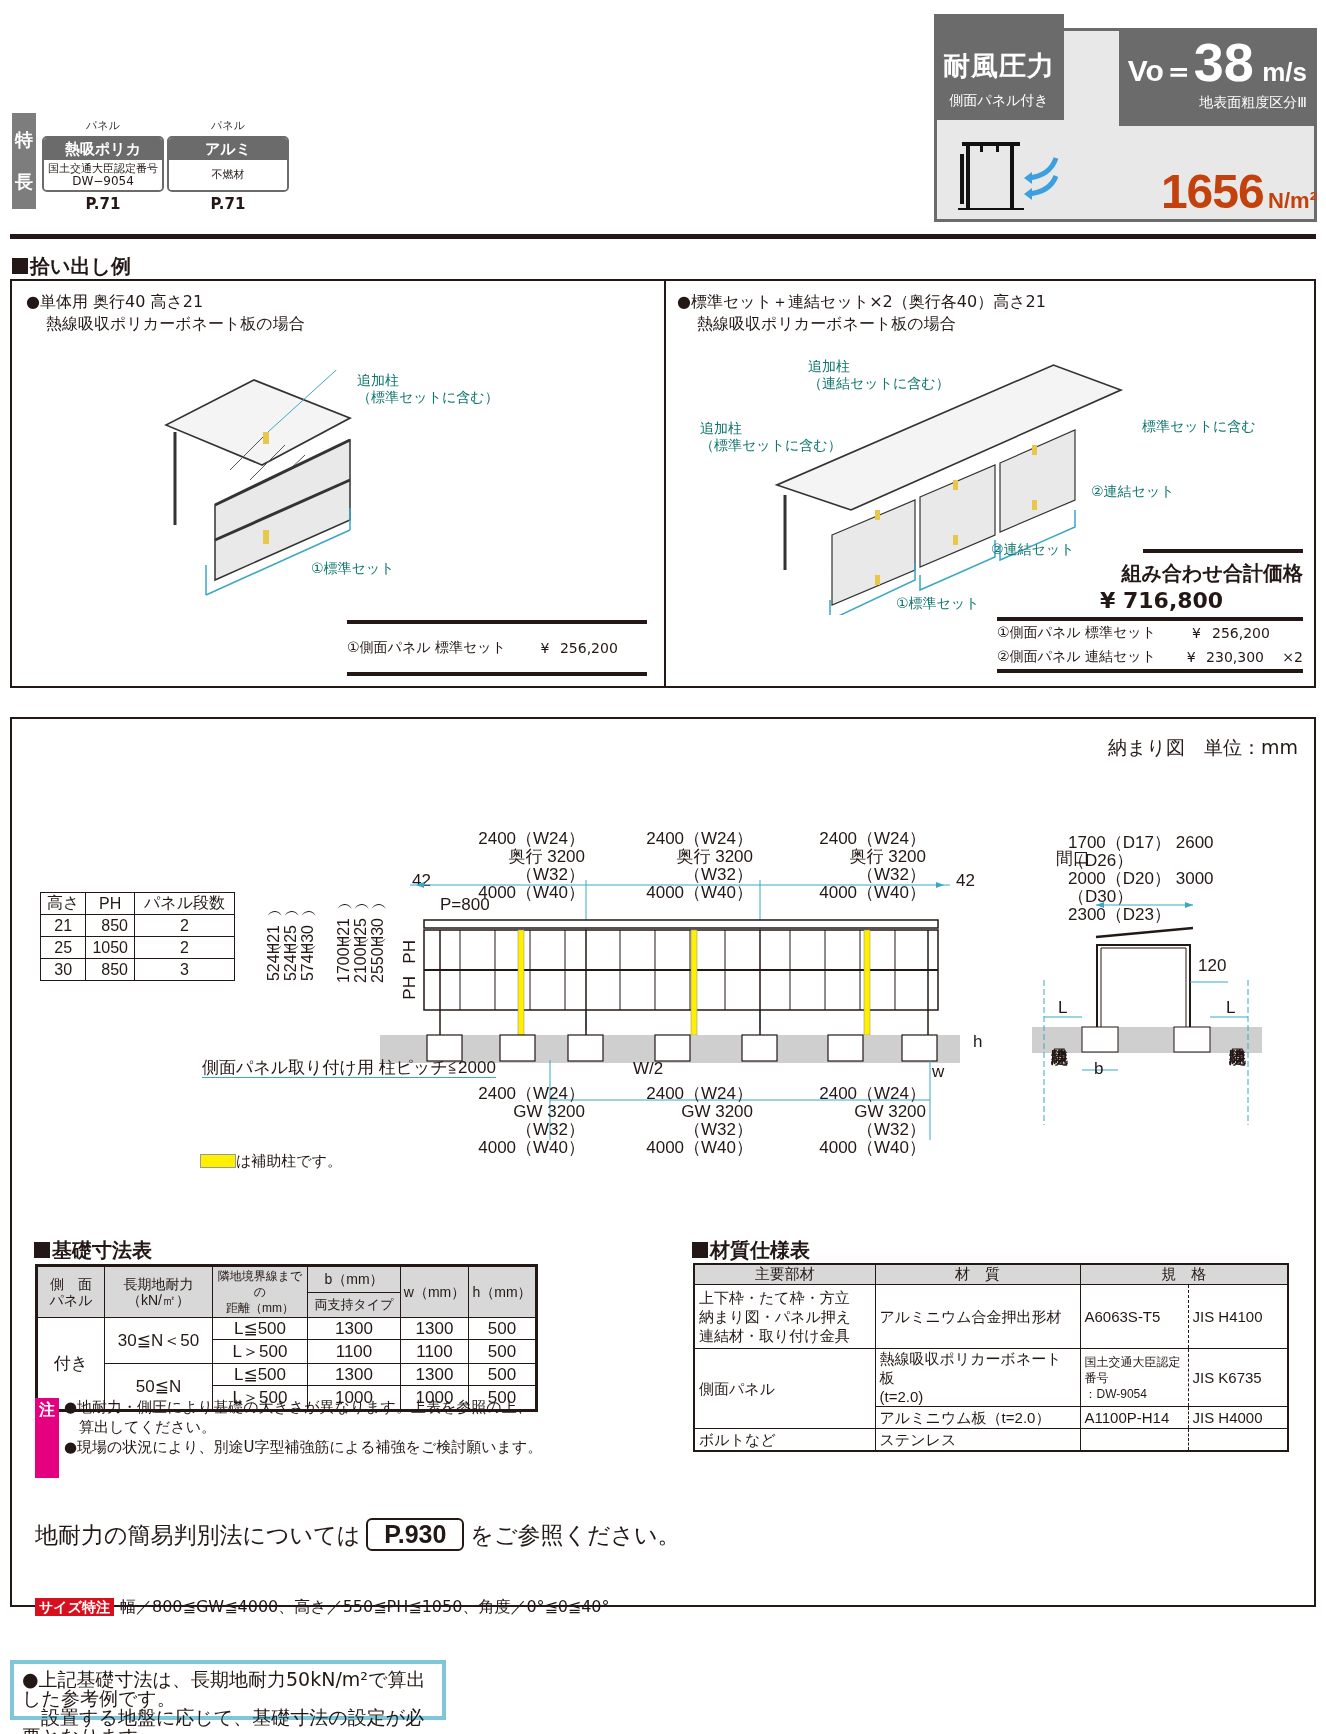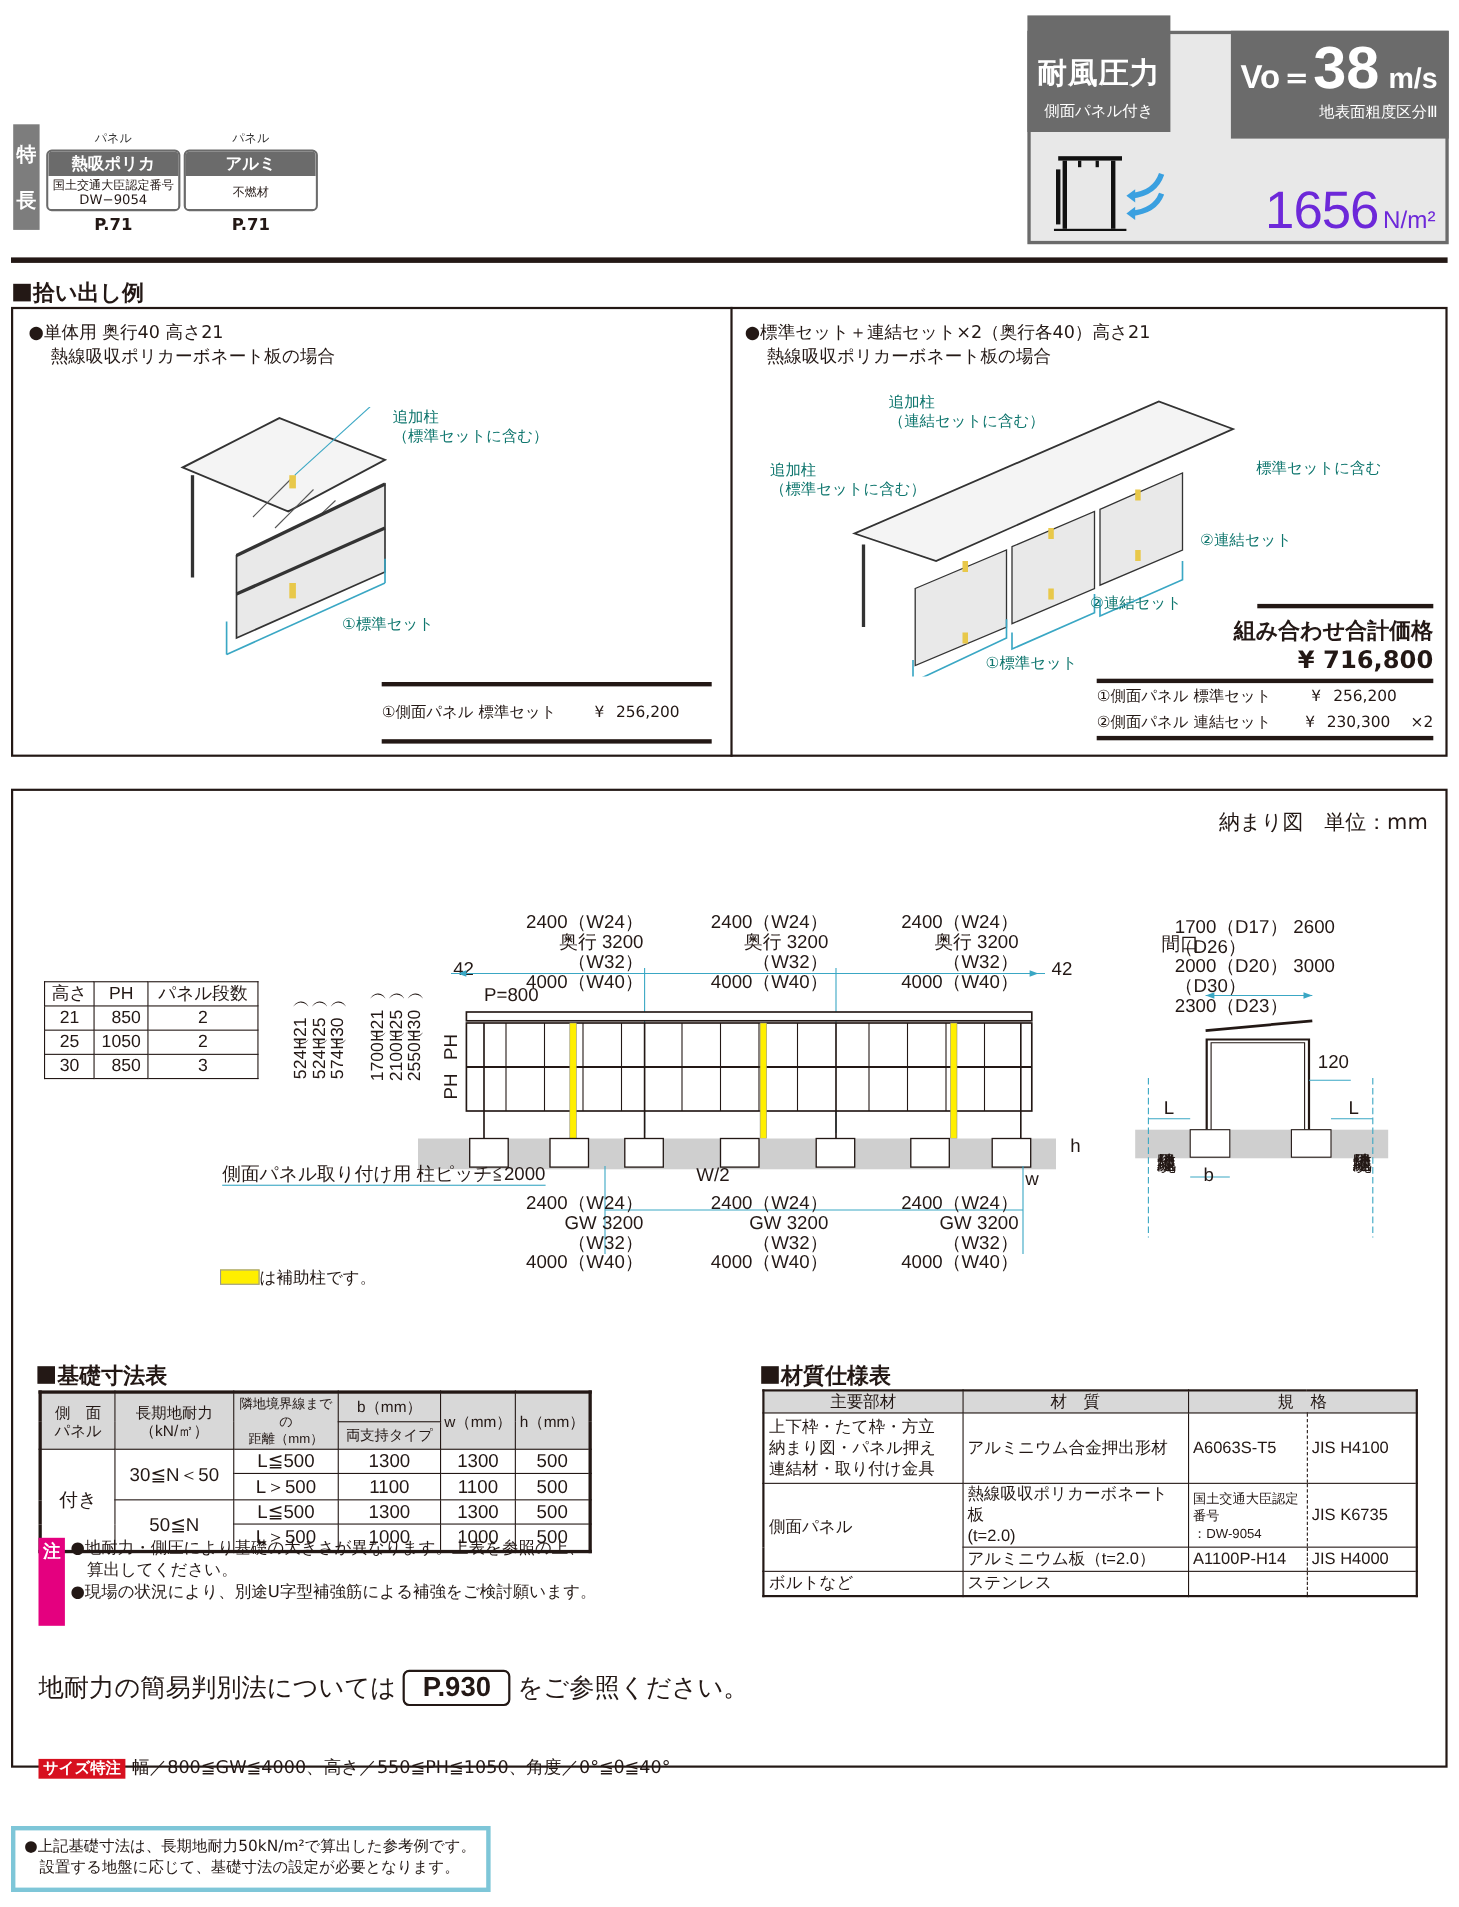--- a/index.html
+++ b/index.html
@@ -23,42 +23,42 @@
   .wind-wrap { left: 934px; top: 14px; width: 383px; height: 208px; }
   .wind-bg { left: 0; top: 14px; width: 383px; height: 194px; background: #e8e8e8; border: 3px solid #6b6b6b; }
   .wind-left { left: 0; top: 0; width: 130px; height: 106px; background: #6b6b6b; color: #fff; text-align: center; }
   .wind-left .t1 { font-size: 27px; font-weight: bold; margin-top: 34px; letter-spacing: 1px; }
   .wind-left .t2 { font-size: 14px; margin-top: 8px; }
   .wind-right { left: 185px; top: 14px; width: 198px; height: 98px; background: #6b6b6b; color: #fff; text-align: right; padding-right: 10px; }
   .wind-right .vo { font-size: 30px; font-weight: bold; margin-top: 10px; font-family: "Liberation Sans", sans-serif; }
   .wind-right .vo .big { font-size: 54px; line-height: 48px; }
   .wind-right .vo .unit { font-size: 26px; }
   .wind-right .sub { font-size: 14px; margin-top: 2px; }
-  .pressure { right: 12px; top: 150px; color: #6d28d9; font-family: "Liberation Sans", sans-serif; font-weight: normal; }
+  .pressure { right: 0; top: 150px; color: #c2410c; font-family: "Liberation Sans", sans-serif; font-weight: bold; }
   .pressure .num { font-size: 48px; letter-spacing: -1px; }
   .pressure .unit { font-size: 22px; }
 
   .divider-top { left: 10px; top: 234px; width: 1306px; height: 5px; background: #231815; }
 
   .sec-title { font-size: 20px; font-weight: bold; }
   .sec-title::before { content: ""; display: inline-block; width: 16px; height: 16px; background: #231815; margin-right: 2px; vertical-align: -1px; }
 
   
   .pickup-box { left: 10px; top: 279px; width: 1306px; height: 409px; border: 2px solid #231815; }
   .pickup-mid { left: 664px; top: 279px; width: 2px; height: 409px; background: #231815; }
   .ex-head { font-size: 16px; line-height: 22px; }
   .ex-head .indent { padding-left: 20px; }
   .callout { font-size: 14px; line-height: 17px; color: #0f766e; }
   .price-block { border-top: 4px solid #231815; border-bottom: 4px solid #231815; }
   .price-row { display: flex; font-size: 14px; height: 24px; align-items: center; }
   .price-row .nm { width: 200px; }
   .price-row .yen { width: 20px; }
   .price-row .val { width: 90px; }
   .total-label { font-size: 20px; font-weight: bold; text-align: right; }
-  .total-value { font-size: 22px; font-weight: bold; text-align: right; }
+  .total-value { font-size: 22px; font-weight: bold; text-align: left; }
 
   
   .draw-box { left: 10px; top: 717px; width: 1306px; height: 890px; border: 2px solid #231815; }
   .unit-label { right: 28px; top: 735px; font-size: 19px; }
   .ph-table { border-collapse: collapse; font-size: 16px; font-family: "Liberation Sans", sans-serif; }
   .ph-table td, .ph-table th { border: 1.5px solid #231815; text-align: center; font-weight: normal; height: 22px; padding: 0 6px; }
   .dim { font-family: "Liberation Sans", sans-serif; font-size: 17px; line-height: 18px; text-align: right; color: #231815; }
   .legend-swatch { width: 36px; height: 14px; background: #ffef00; border: 1px solid #999; display: inline-block; vertical-align: -2px; }
 
   
@@ -73,21 +73,21 @@
   .mat-table th { background: #d8d8d8; font-weight: normal; font-size: 15px; border: 1.5px solid #231815; height: 20px; }
   .mat-table td { border: 1.5px solid #231815; font-size: 15px; padding: 0 4px; line-height: 19px; }
   .mat-table td.dash-r { border-right: 1.5px dashed #231815; }
   .mat-table td.dash-l { border-left: 1.5px dashed #231815; }
 
   .ref-line { font-size: 23px; }
   .ref-pill { display: inline-block; border: 2px solid #231815; border-radius: 6px; padding: 0 16px; font-weight: bold; font-size: 25px; font-family: "Liberation Sans", sans-serif; margin: 0 6px; }
   .size-tag { background: #d7101f; color: #fff; font-weight: bold; font-size: 14px; padding: 1px 4px; margin-right: 6px; }
   .size-line { font-size: 16px; }
 
-  .footnote { left: 10px; top: 1660px; width: 436px; height: 60px; border: 4px solid #7ec6d8; font-size: 14px; line-height: 19px; padding: 6px 8px; }
+  .footnote { left: 10px; top: 1660px; width: 436px; height: 60px; border: 4px solid #7ec6d8; font-size: 19px; line-height: 19px; padding: 6px 8px; }
 </style>
 </head>
 <body>
 
 <div class="abs feat-side">
   <span>特</span>
   <span>長</span>
 </div>
 <div class="abs feat-card" style="left:42px;">
   <div class="cap">パネル</div>

